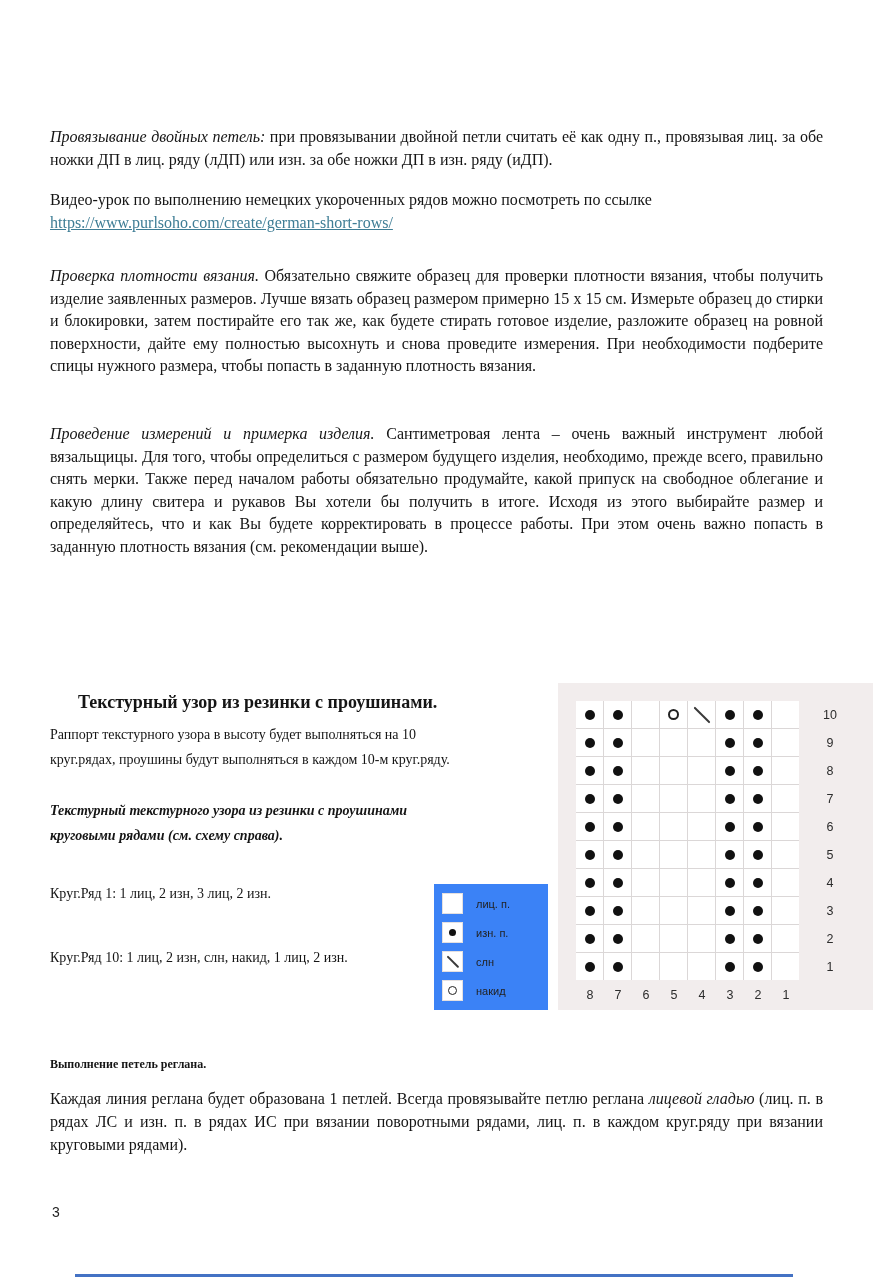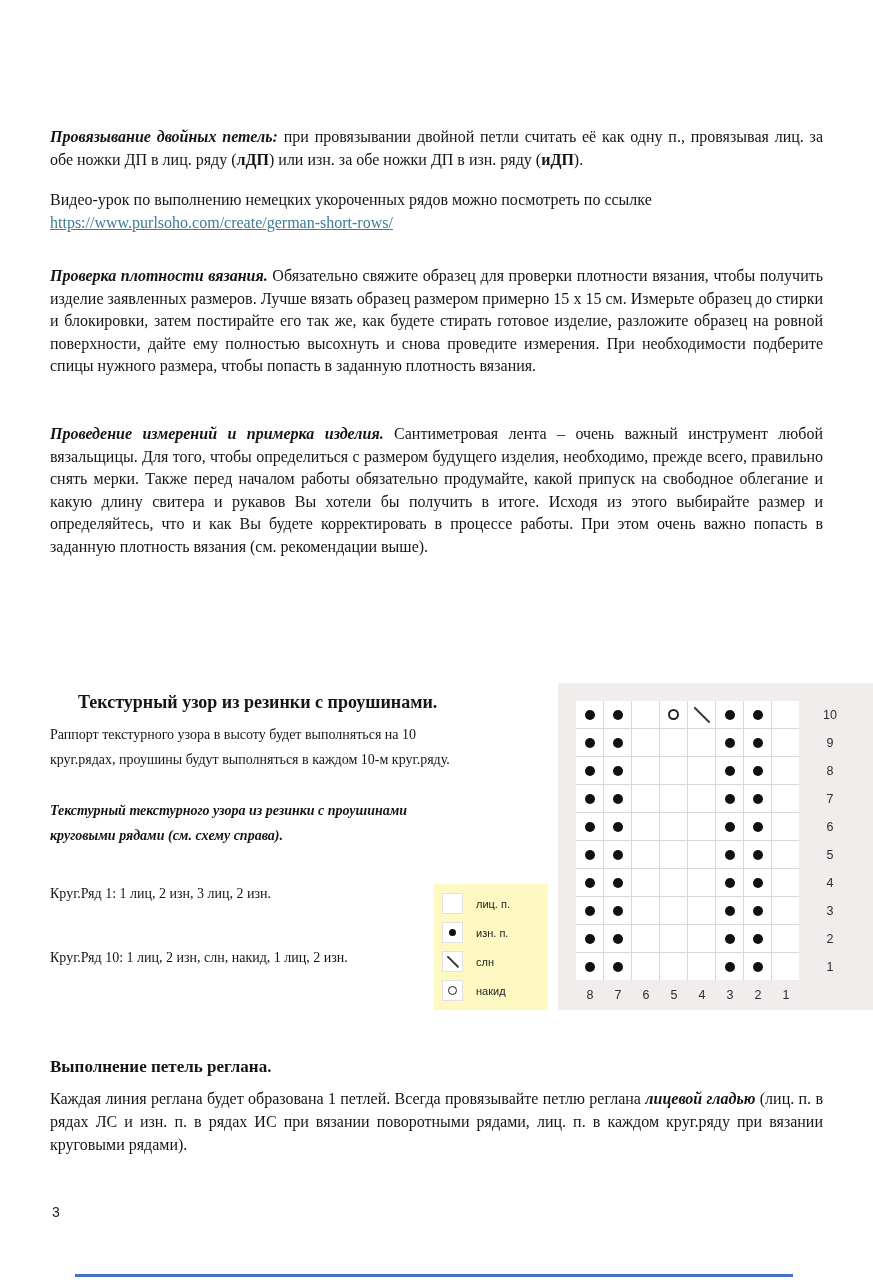--- a/index.html
+++ b/index.html
@@ -1,54 +1,54 @@
 <!DOCTYPE html>
 <html><head>
 <meta charset="utf-8">
 <style>
   * { margin:0; padding:0; box-sizing:border-box; }
   html,body { width:873px; height:1280px; background:#ffffff; font-family:"Liberation Serif", serif; color:#151515; }
   .page { position:relative; width:873px; height:1280px; overflow:hidden; background:#fff; }
 
   .para { position:absolute; left:50px; width:773px; font-size:16px; line-height:22.5px; }
   .justify { text-align:justify; }
-  .b { font-weight:bold; }
+  .b { font-weight:normal; }
   .i { font-style:italic; }
 
   .link { color:#3e7d95; text-decoration:underline; cursor:pointer; }
 
   .h-pattern { position:absolute; left:50px; top:692px; font-size:18px; font-weight:bold;margin-left:28px; }
   .col-left { position:absolute; left:50px; width:424px; font-size:14px; line-height:25px; }
   .p-rapport { top:722px; }
   .p-exec { top:798px; font-weight:bold; font-style:italic; }
   .p-row1 { top:881px; }
   .p-row2 { top:914px; }
   .p-row3 { top:945px; width:440px; }
 
-  .h-raglan { position:absolute; left:50px; top:1057px; font-size:17px; font-weight:bold; }
+  .h-raglan { position:absolute; left:50px; top:1057px; font-size:12px; font-weight:bold; }
   .p-raglan { top:1087px; line-height:23px; }
 
   
   .chart-box { position:absolute; left:558px; top:683px; width:315px; height:327px; background:#f2eded; }
   .chart-grid { position:absolute; left:18px; top:18px; width:223px;
                 display:grid; grid-template-columns:repeat(8,27px); grid-auto-rows:27px;
                 gap:1px; background:#dbd7d7; }
   .cell { background:#ffffff; display:flex; align-items:center; justify-content:center; }
   .dot { width:10px; height:10px; border-radius:50%; background:#111; }
   .ring { width:11px; height:11px; border:2px solid #222; border-radius:50%; background:transparent; }
   .slash { width:2px; height:22px; background:#3a3a3a; transform:rotate(-45deg); border-radius:1px; }
 
   .chart-rownums { position:absolute; left:255px; top:18px; width:34px; }
   .chart-rownums .num { height:28px; line-height:28px; }
   .chart-colnums { position:absolute; left:18px; top:303px; display:flex; }
   .chart-colnums .num { width:28px; text-align:center; line-height:18px; }
   .num { font-family:"Liberation Sans", sans-serif; font-size:12.5px; color:#2c2c2c;text-align:center; }
 
   
-  .legend-box { position:absolute; left:434px; top:884px; width:114px; height:126px; background:#fef9c3;
+  .legend-box { position:absolute; left:434px; top:884px; width:114px; height:126px; background:#3b82f6;
                 display:flex; flex-direction:column; justify-content:space-between; padding:9px 8px; }
   .legend-row { display:flex; align-items:center; }
   .lg-sym { width:21px; height:21px; background:#fff; border:1px solid #e4e0e0;
             display:flex; align-items:center; justify-content:center; flex:0 0 auto; }
   .lg-sym .dot { width:7px; height:7px; }
   .lg-sym .ring { width:9px; height:9px; border-width:1.6px; }
   .lg-sym .slash { height:16px; width:1.6px; }
   .lg-label { font-family:"Liberation Sans", sans-serif; font-size:11px; color:#222; margin-left:13px; }
 
   .page-number { position:absolute; left:52px; top:1204px; font-family:"Liberation Sans", sans-serif;

